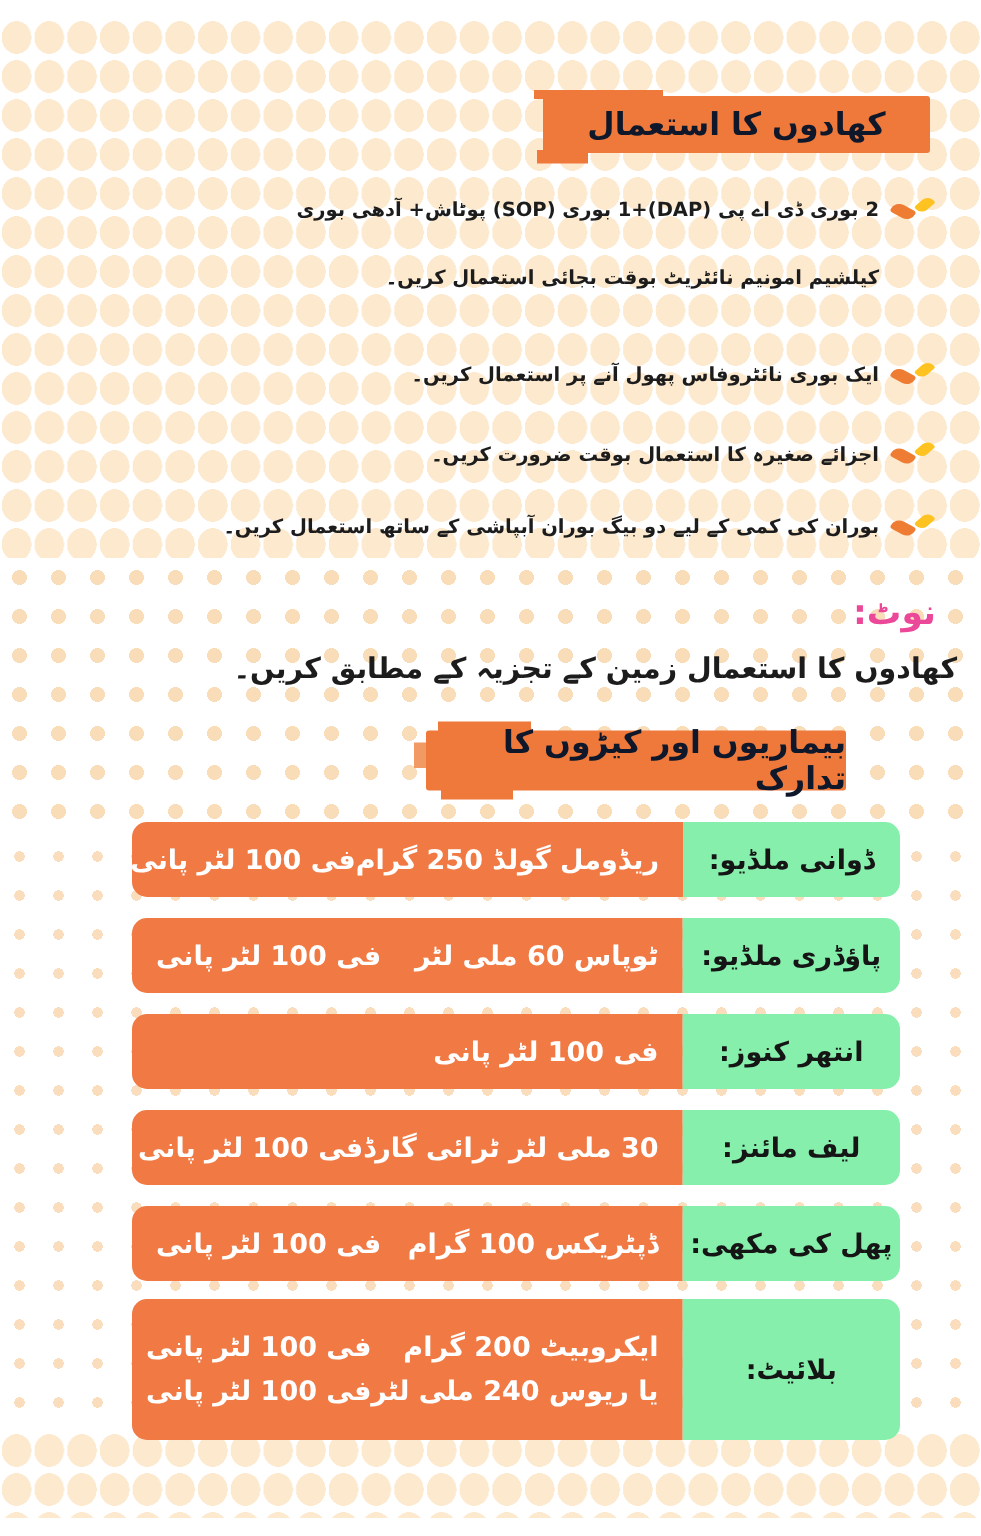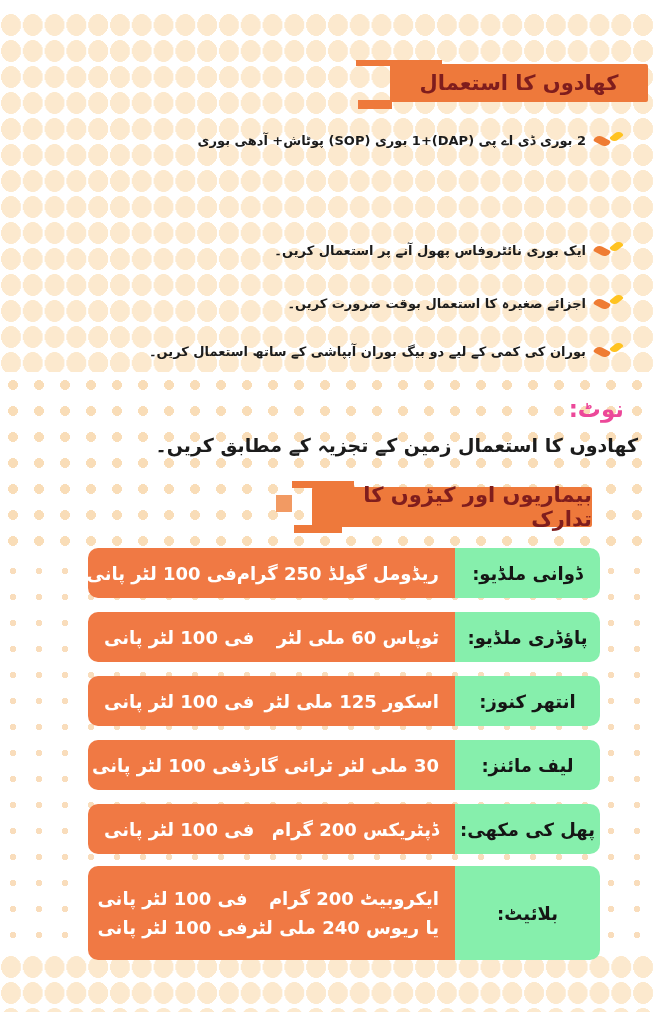--- a/index.html
+++ b/index.html
@@ -23,25 +23,24 @@
     background-image: radial-gradient(ellipse 5px 5px at 13px 13px, #f9ddb8 98%, transparent 100%);
     background-size: 26px 26px; }
   #dots-low    { top:558px; height:396px;
     background-image: radial-gradient(ellipse 3.5px 3.5px at 13px 13px, #f9ddbc 98%, transparent 100%);
     background-size: 26px 26px; }
   #dots-bottom { top:954px; height:58px; }
 
   
   .banner {
     position:absolute; z-index:2;
-    background:#ee793b; color:#7f1d1d;
+    background:#ee793b; color:#0f172a;
     font-weight:bold; font-size:21px;
     display:flex; align-items:center; justify-content:center;
     direction:rtl;
-    margin-left:28px;
   }
   #banner-fertilizer { left:362px; top:64px; width:258px; height:38px; border-radius:2px; }
   #banner-disease    { left:284px; top:487px; width:280px; height:40px; border-radius:2px;text-align:right; }
   .decor { position:absolute; background:#ee793b; z-index:1; }
   #b1-top  { left:356px; top:60px;  width:86px; height:6px; }
   #b1-tab  { left:358px; top:100px; width:34px; height:9px; }
   #b2-top  { left:292px; top:481px; width:62px; height:7px; }
   #b2-side { left:276px; top:495px; width:16px; height:17px; background:#f29a63; }
   #b2-bot  { left:294px; top:525px; width:48px; height:8px; }
 
@@ -117,20 +116,21 @@
   <div class="banner" id="banner-fertilizer">
     <span>کھادوں کا استعمال</span>
   </div>
 
   <div class="bullet" id="bullet-1">
     <span class="leaf-icon">
       <span class="leaf-o"></span>
       <span class="leaf-y"></span>
     </span>
     <div class="bullet-line">2 بوری ڈی اے پی (DAP)+1 بوری (SOP) پوٹاش+ آدھی بوری</div>
+    <div class="bullet-line">کیلشیم امونیم نائٹریٹ بوقت بجائی استعمال کریں۔</div>
   </div>
 
   <div class="bullet" id="bullet-3">
     <span class="leaf-icon">
       <span class="leaf-o"></span>
       <span class="leaf-y"></span>
     </span>
     <div class="bullet-line">اجزائے صغیرہ کا استعمال بوقت ضرورت کریں۔</div>
   </div>
 
@@ -177,41 +177,40 @@
         <span>ٹوپاس 60 ملی لٹر</span>
         <span>فی 100 لٹر پانی</span>
       </div>
     </div>
   </div>
 
   <div class="trow" id="trow-3">
     <div class="trow-label">انتھر کنوز:</div>
     <div class="trow-value">
       <div class="vline">
-        <span>اسکور 125 ملی لٹر</span>
         <span>فی 100 لٹر پانی</span>
       </div>
     </div>
   </div>
 
   <div class="trow" id="trow-4">
     <div class="trow-label">لیف مائنز:</div>
     <div class="trow-value">
       <div class="vline">
         <span>30 ملی لٹر ٹرائی گارڈ</span>
         <span>فی 100 لٹر پانی</span>
       </div>
     </div>
   </div>
 
   <div class="trow" id="trow-5">
     <div class="trow-label">پھل کی مکھی:</div>
     <div class="trow-value">
       <div class="vline">
-        <span>ڈپٹریکس 200 گرام</span>
+        <span>ڈپٹریکس 100 گرام</span>
         <span>فی 100 لٹر پانی</span>
       </div>
     </div>
   </div>
 
   <div class="trow" id="trow-6">
     <div class="trow-label">بلائیٹ:</div>
     <div class="trow-value">
       <div class="vline">
         <span>ایکروبیٹ 200 گرام</span>

